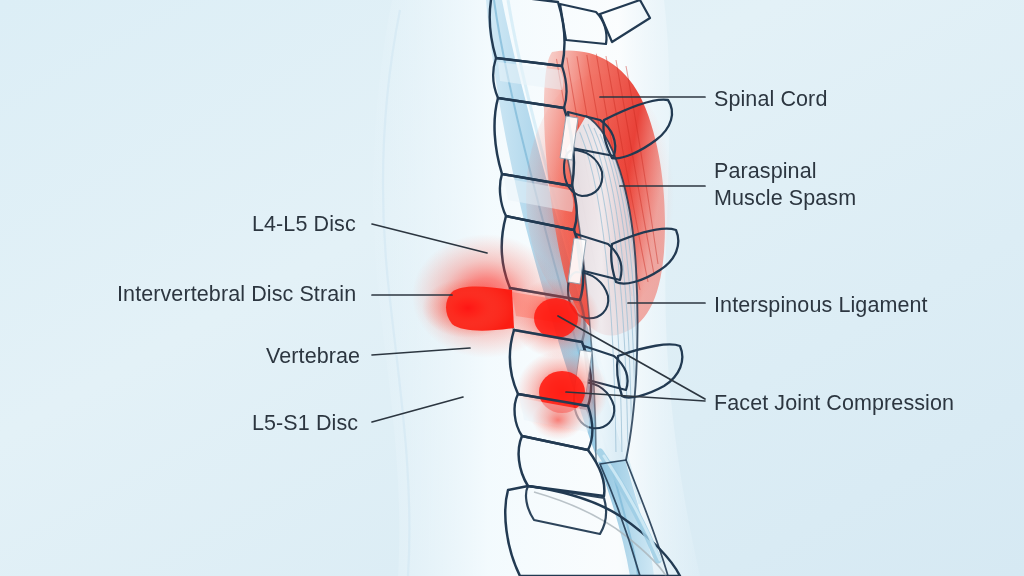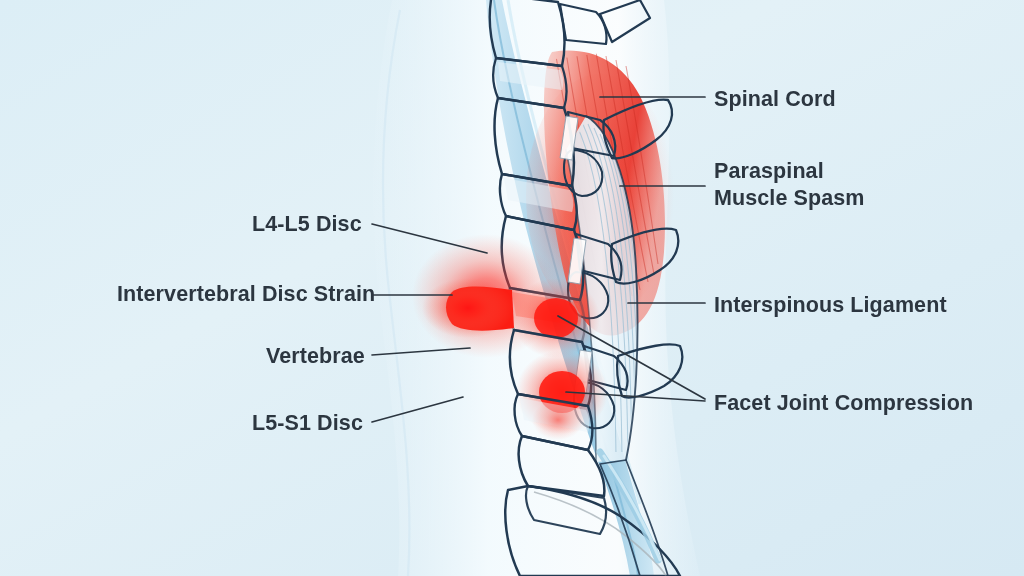--- a/index.html
+++ b/index.html
@@ -2,21 +2,21 @@
 <html><head>
 <meta charset="utf-8">
 <title>Lumbar Spine Anatomy Illustration</title>
 <style>
   html,body{margin:0;padding:0;}
   body{
     width:1024px;height:576px;overflow:hidden;
     font-family:"Liberation Sans","DejaVu Sans",sans-serif;
     background:#dfeef6;
   }
-  #stage{position:relative;width:1024px;height:576px;font-weight:bold;}
+  #stage{position:relative;width:1024px;height:576px;}
   #stage svg{position:absolute;top:0;left:0;display:block;}
   .lbl{
     font-family:"Liberation Sans","DejaVu Sans",sans-serif;
     font-size:21.5px;
     fill:#2c3640;
     letter-spacing:0.1px;
   }
   .lbl.two-line{font-size:21.5px;}
   .leader{stroke:#2c3640;stroke-width:1.7;fill:none;stroke-linecap:round;}
   .outline{stroke:#223a52;fill:none;stroke-linejoin:round;stroke-linecap:round;}

